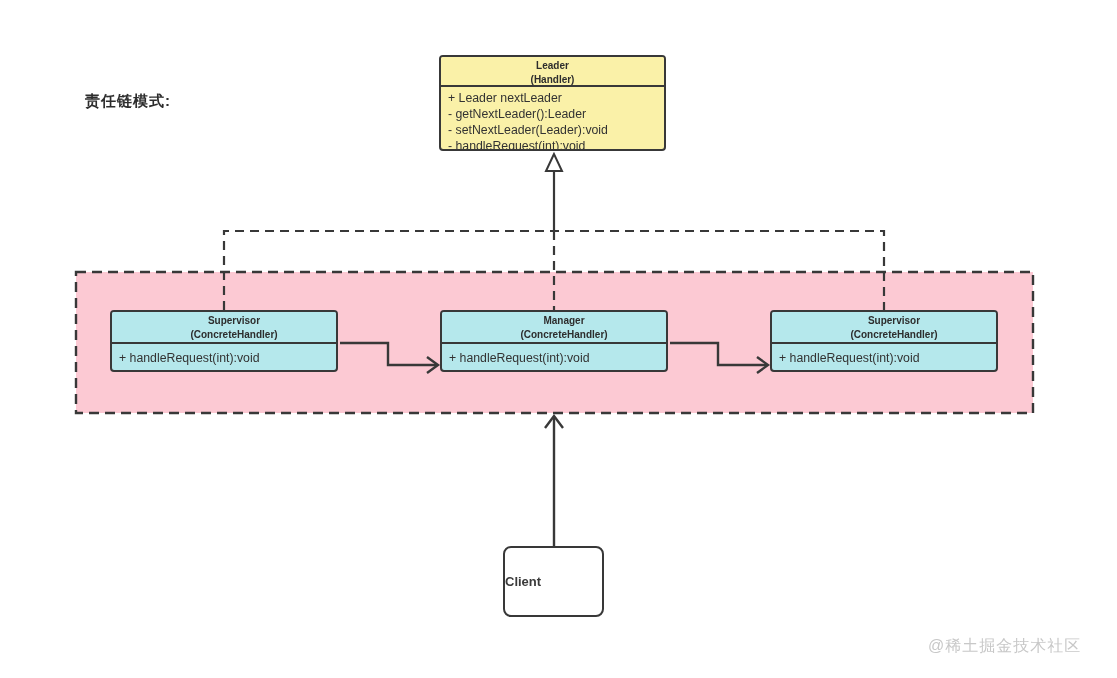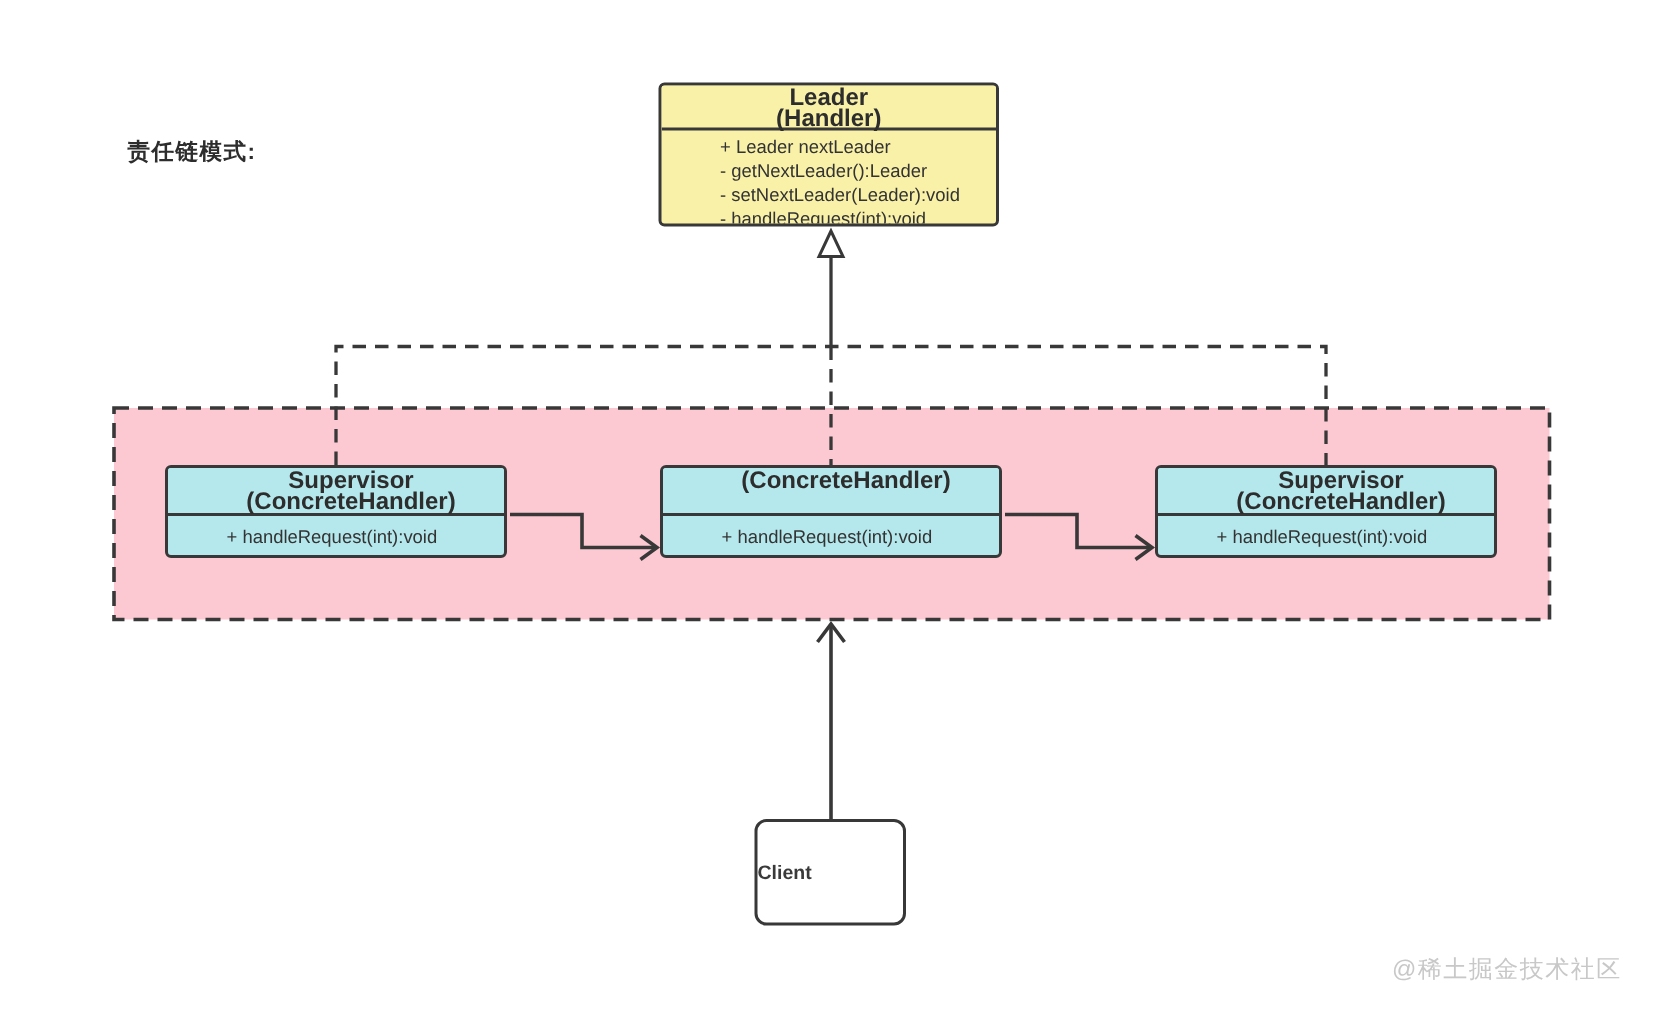--- a/index.html
+++ b/index.html
@@ -36,32 +36,31 @@
     position: absolute;
     z-index: 3;
     border: 2px solid #383838;
     border-radius: 4px;
     overflow: hidden;
     color: #2d2d2d;
   }
   .uml-class .hdr {
     text-align: center;
     font-weight: bold;
-    font-size: 16px;
+    font-size: 10px;
     line-height: 14px;
     padding-top: 2px;
     border-bottom: 2px solid #383838;
   }
   .uml-class .members {
     padding: 3px 7px 2px 7px;
     font-size: 12.3px;
     line-height: 16px;
     text-align: left;
     color: #333333;
-    margin-left: 32px;
   }
 
   .leader-box   { left: 439px; top: 55px;  width: 227px; height: 96px; background: #FAF1A8; }
   .leader-box .hdr { height: 30px; background: #FAF1A8; }
 
   .cyan-box     { width: 228px; height: 62px; background: #B5E8EC; }
   .cyan-box .hdr { height: 32px; padding-top: 2px; background: #B5E8EC; padding-left: 20px; }
   .cyan-box .members { padding-top: 6px; }
 
   .supervisor-box { left: 110px; top: 310px; }
@@ -140,20 +139,21 @@
       <div>Supervisor</div>
       <div>(ConcreteHandler)</div>
     </div>
     <div class="members">
       <div>+ handleRequest(int):void</div>
     </div>
   </div>
 
   <div class="uml-class cyan-box manager-box">
     <div class="hdr">
+      <div>Manager</div>
       <div>(ConcreteHandler)</div>
     </div>
     <div class="members">
       <div>+ handleRequest(int):void</div>
     </div>
   </div>
 
   <div class="uml-class cyan-box secretary-box">
     <div class="hdr">
       <div>Supervisor</div>

